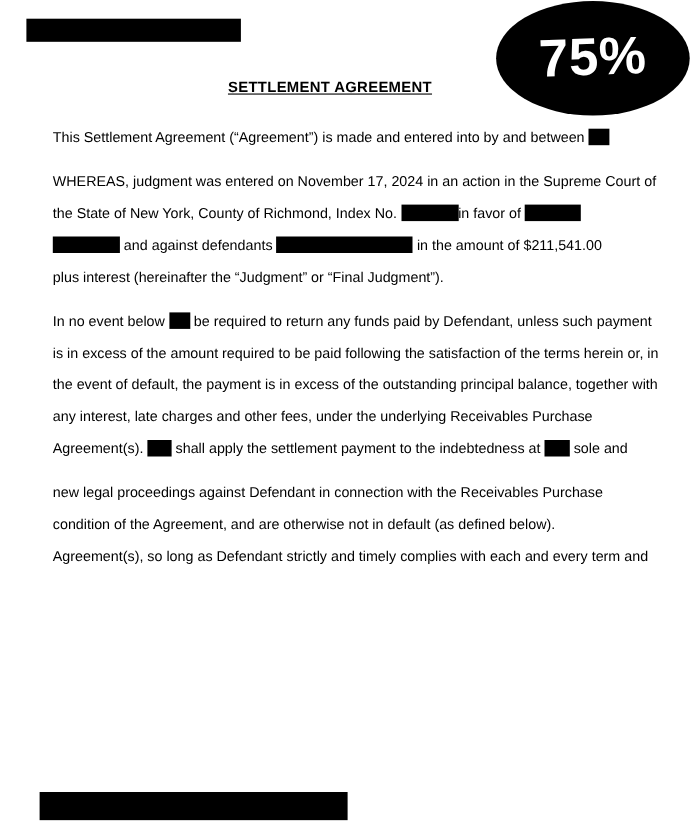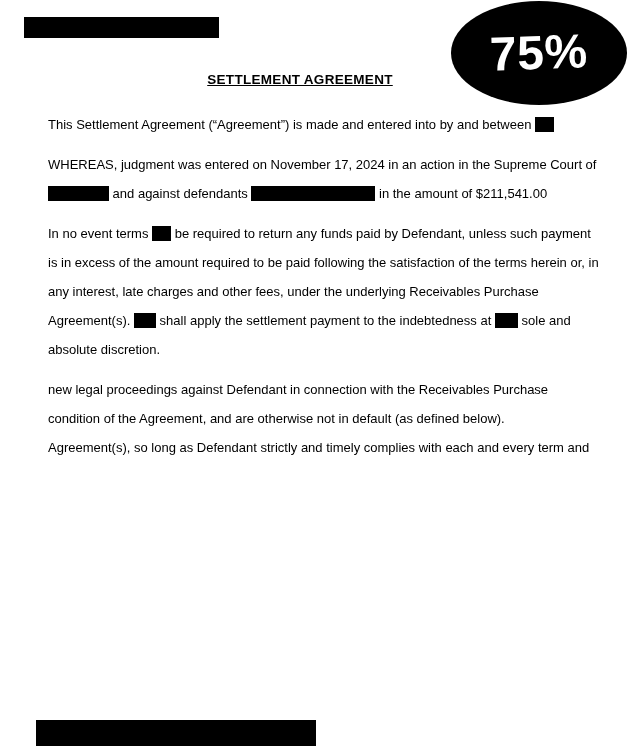--- a/index.html
+++ b/index.html
@@ -72,28 +72,30 @@
   </div>
 
   <div class="doc-title">SETTLEMENT AGREEMENT</div>
 
   <div class="doc-body">
       <div class="para">
         <div class="line"><span>This Settlement Agreement (“Agreement”) is made and entered into by and between </span><span class="redaction" style="width: 19px;"></span></div>
       </div>
       <div class="para">
         <div class="line"><span>WHEREAS, judgment was entered on November 17, 2024 in an action in the Supreme Court of</span></div>
+        <div class="line"><span>the State of New York, County of Richmond, Index No. </span><span class="redaction" style="width: 52px;"></span><span>in favor of </span><span class="redaction" style="width: 51px;"></span></div>
         <div class="line"><span class="redaction" style="width: 61px;"></span><span> and against defendants </span><span class="redaction" style="width: 124px;"></span><span> in the amount of $211,541.00</span></div>
+        <div class="line"><span>plus interest (hereinafter the “Judgment” or “Final Judgment”).</span></div>
       </div>
       <div class="para">
-        <div class="line"><span>In no event terms </span><span class="redaction" style="width: 19px;"></span><span> be required to return any funds paid by Defendant, unless such payment</span></div>
+        <div class="line"><span>In no event below </span><span class="redaction" style="width: 19px;"></span><span> be required to return any funds paid by Defendant, unless such payment</span></div>
         <div class="line"><span>is in excess of the amount required to be paid following the satisfaction of the terms herein or, in</span></div>
+        <div class="line"><span>the event of default, the payment is in excess of the outstanding principal balance, together with</span></div>
         <div class="line"><span>any interest, late charges and other fees, under the underlying Receivables Purchase</span></div>
         <div class="line"><span>Agreement(s). </span><span class="redaction" style="width: 22px;"></span><span> shall apply the settlement payment to the indebtedness at </span><span class="redaction" style="width: 23px;"></span><span> sole and</span></div>
-        <div class="line"><span>absolute discretion.</span></div>
       </div>
       <div class="para">
         <div class="line"><span>new legal proceedings against Defendant in connection with the Receivables Purchase</span></div>
         <div class="line"><span>condition of the Agreement, and are otherwise not in default (as defined below).</span></div>
         <div class="line"><span>Agreement(s), so long as Defendant strictly and timely complies with each and every term and</span></div>
       </div>
     </div>
 
   <div class="redaction-bar-bottom"></div>
 

